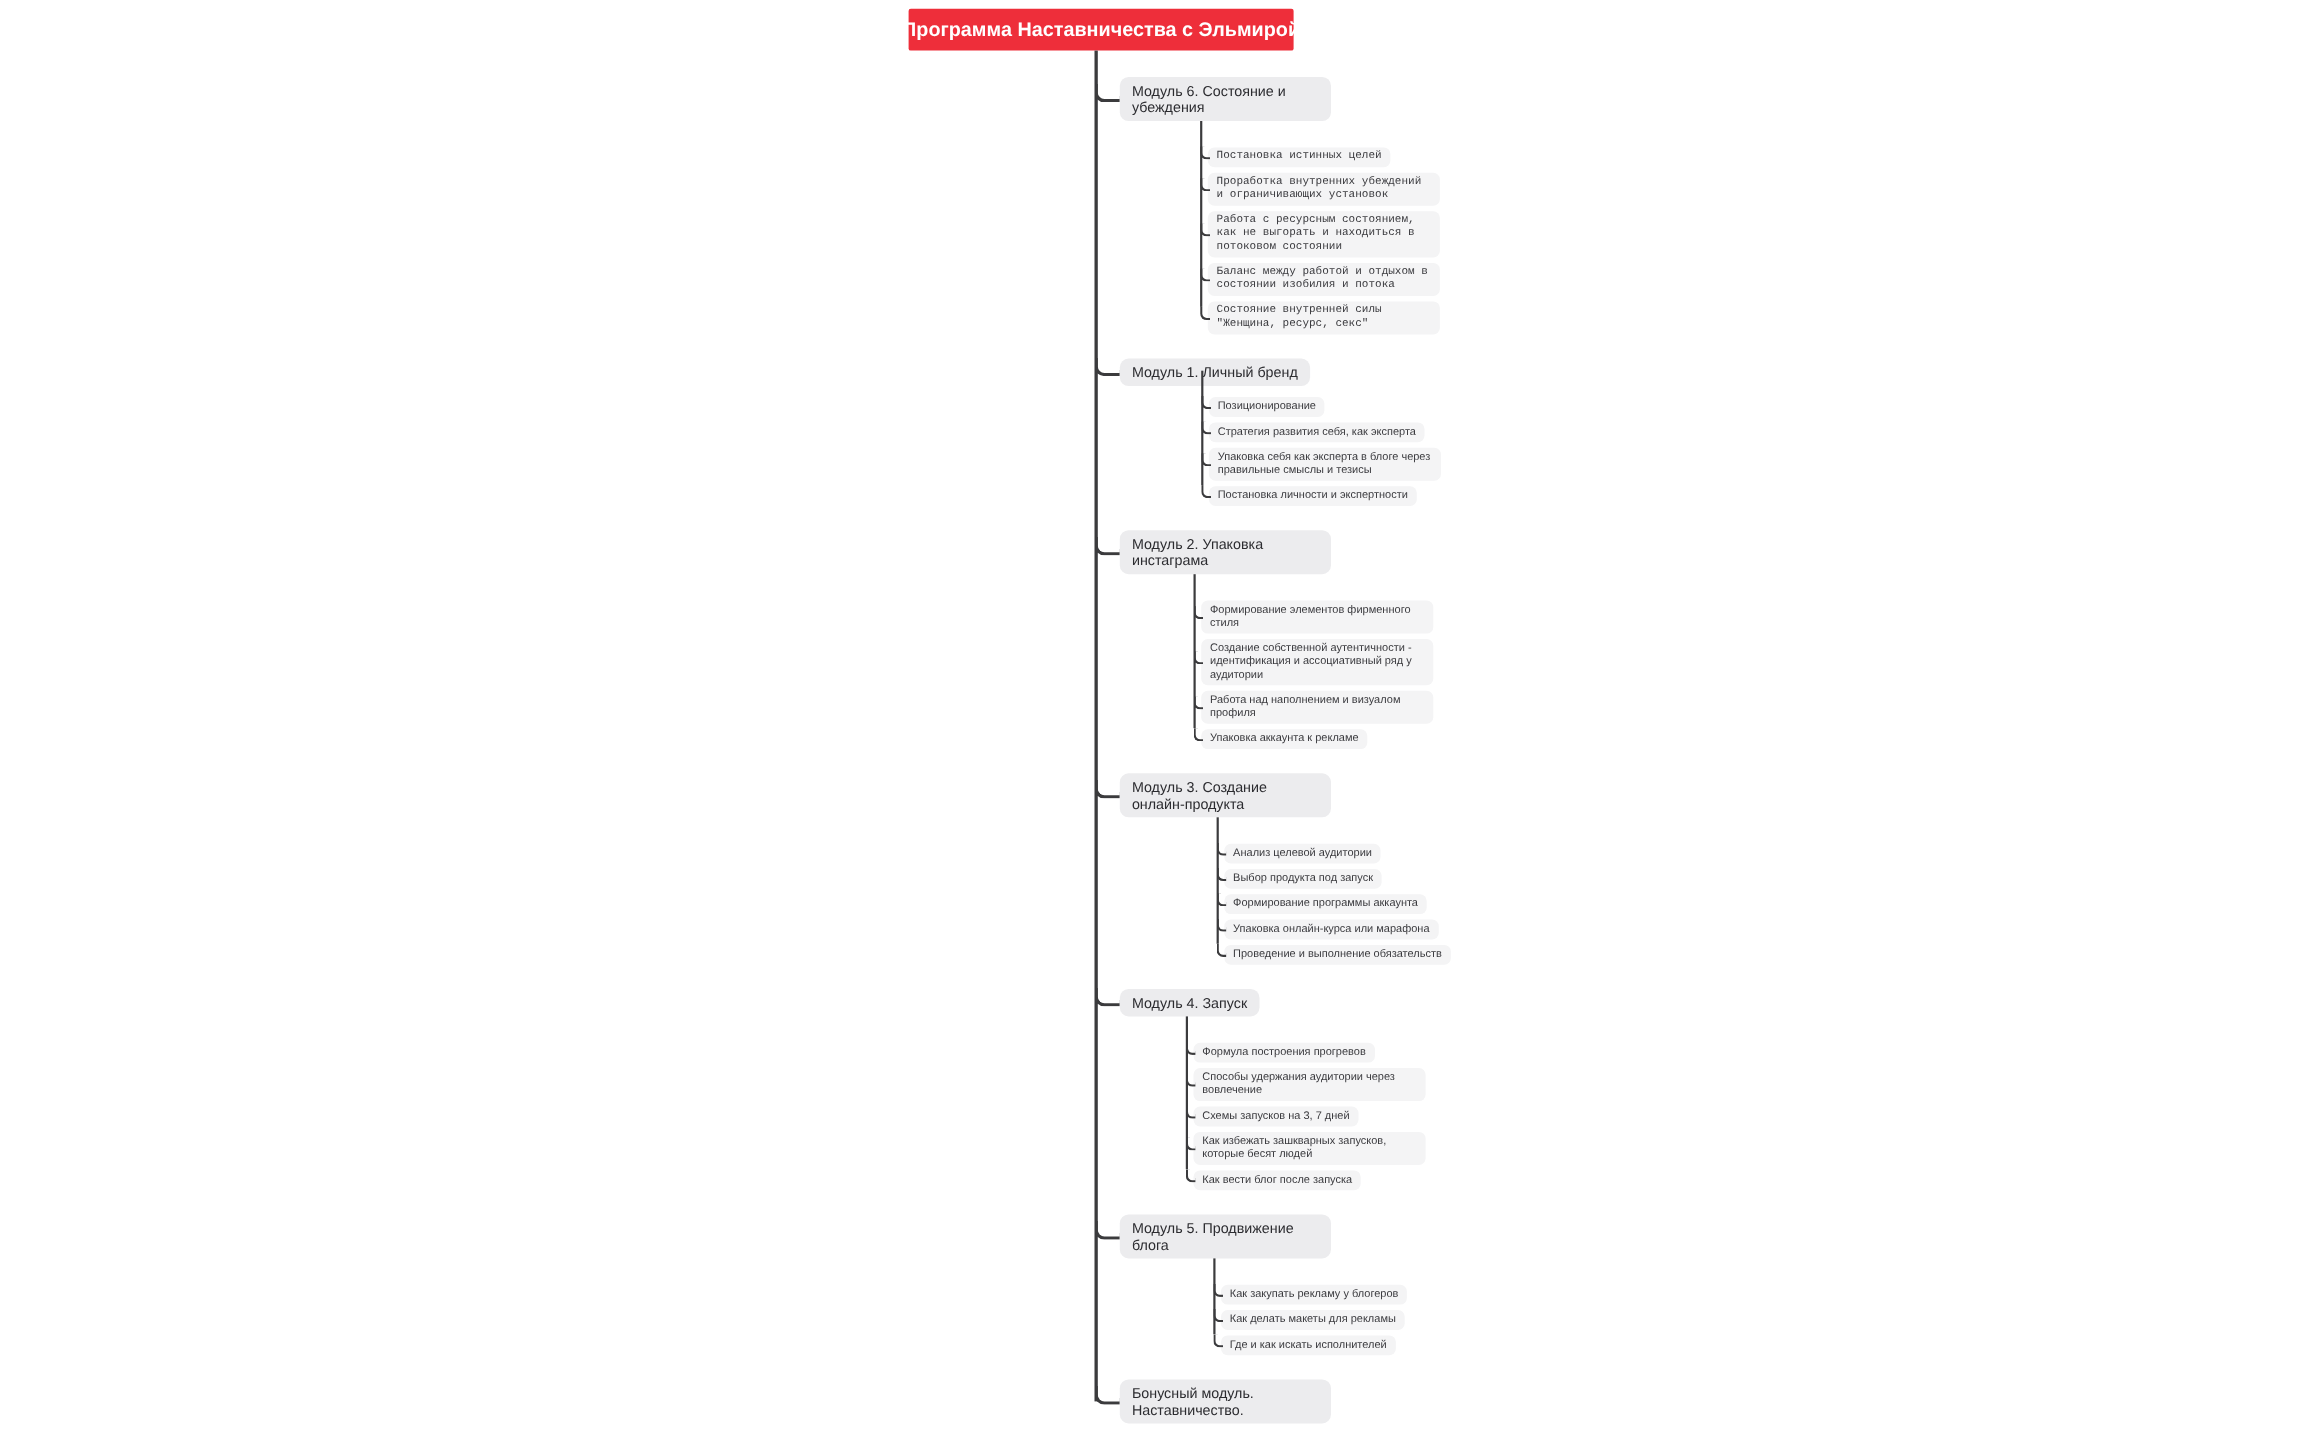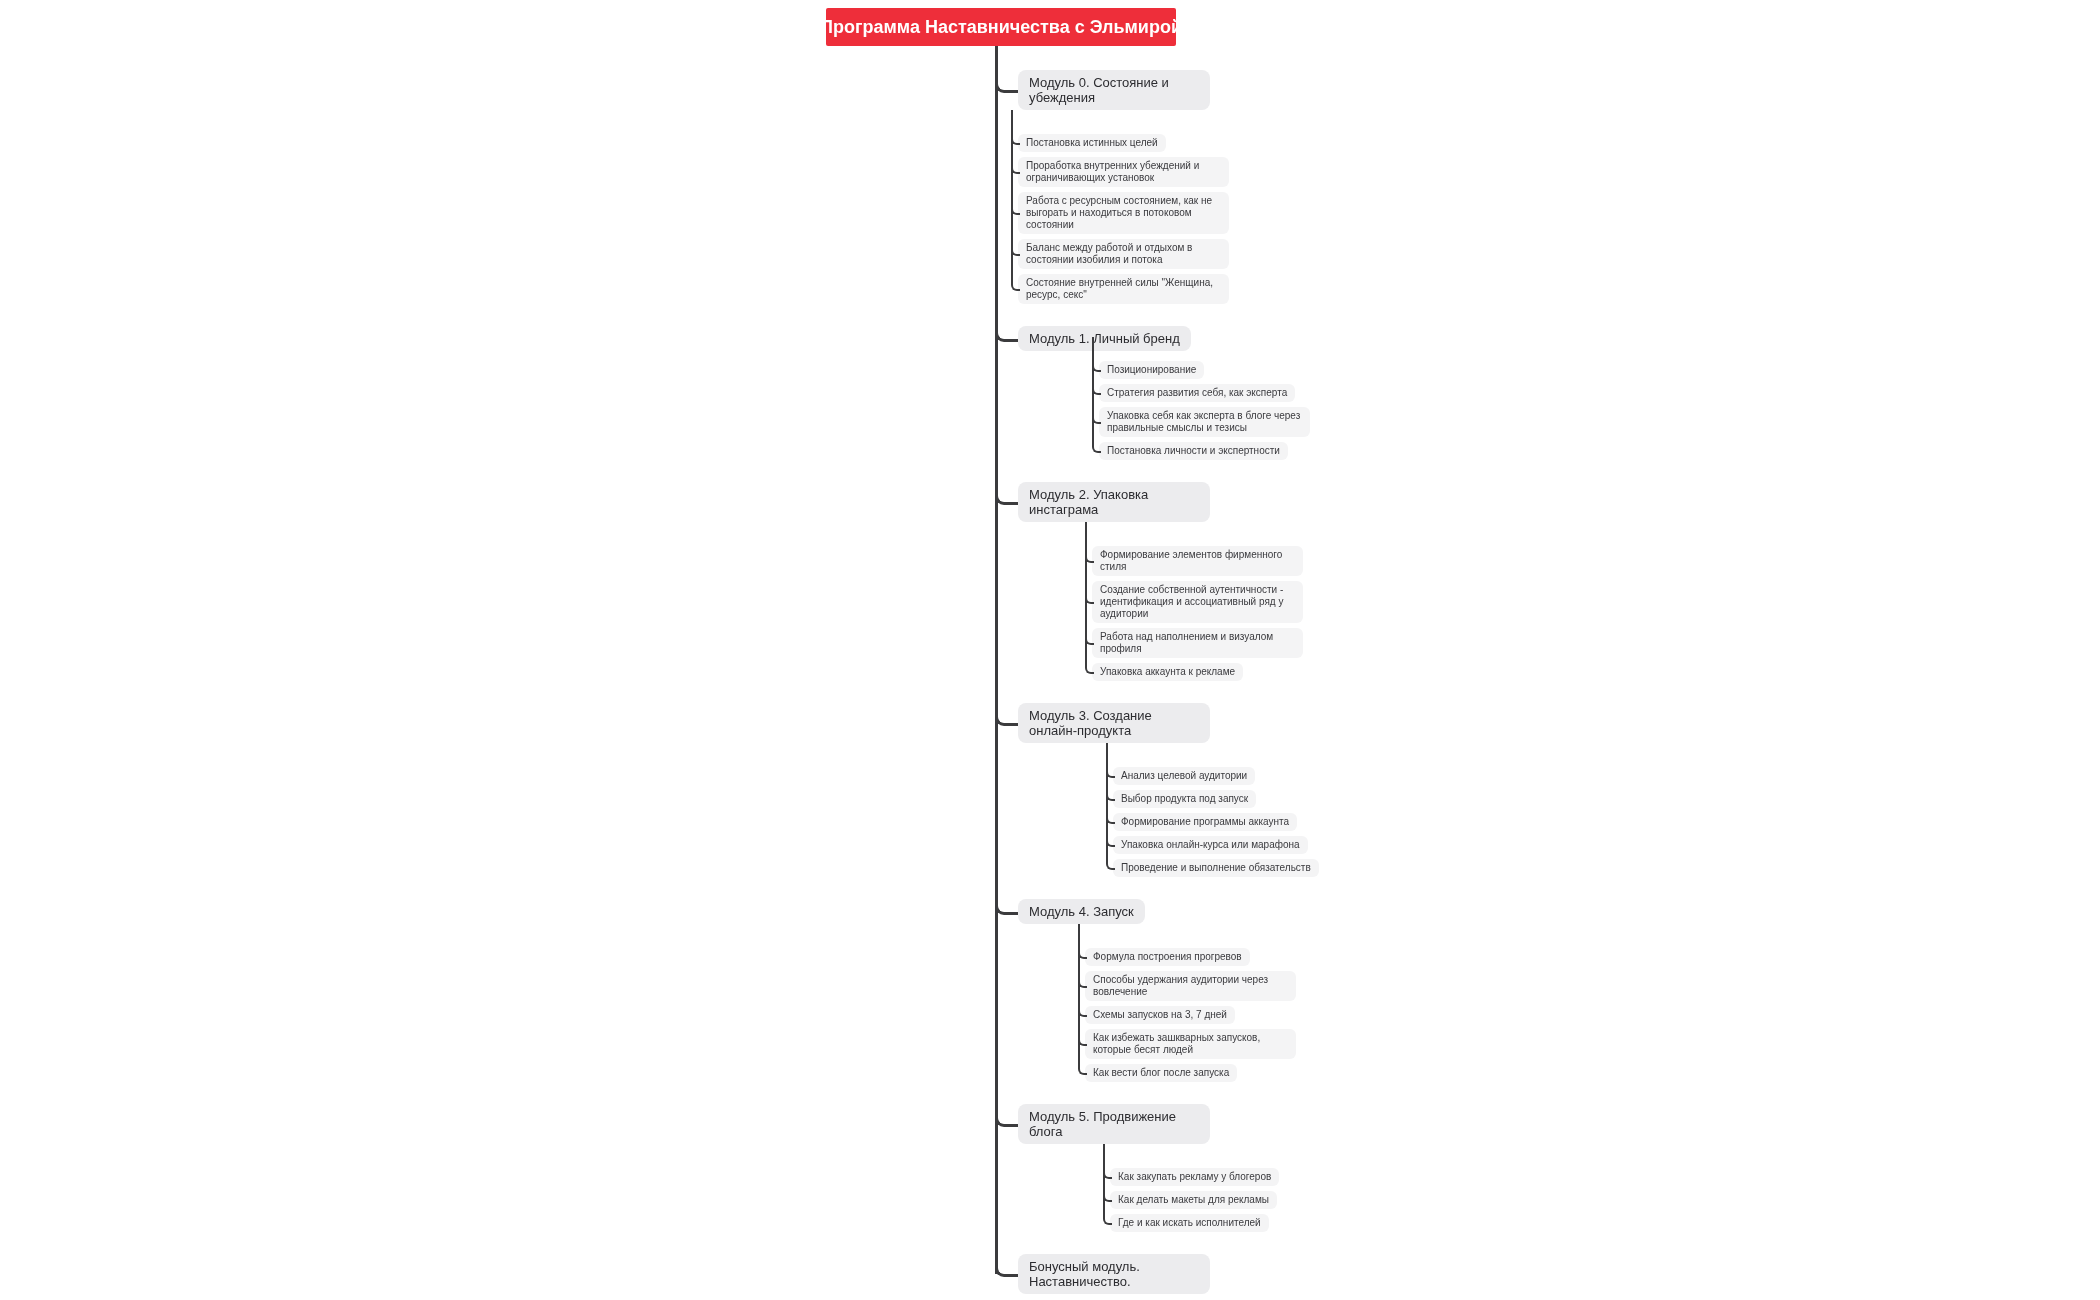--- a/index.html
+++ b/index.html
@@ -50,21 +50,21 @@
     border-left:3px solid #3b3b3d;
     border-bottom:3px solid #3b3b3d;
     border-bottom-left-radius:9px;
   }
   .children{
     position:relative;
     margin-top:24px;
     display:flex;flex-direction:column;gap:5px;
     align-items:flex-start;
   }
-  .m0 .children{}
+  .m0 .children{margin-left:80px;font-family:Liberation Mono, monospace;}
   .m1 .children{margin-left:81px;margin-top:10px;}
   .m2 .children{margin-left:74px;}
   .m3 .children{margin-left:95px;}
   .m4 .children{margin-left:67px;}
   .m5 .children{margin-left:92px;}
   .child-trunk{
     position:absolute;left:-7px;top:-24px;
     width:2px;height:100px;       
     background:#3b3b3d;
   }
@@ -92,21 +92,21 @@
 
 <div class="canvas">
 
   <div class="root-node">Программа Наставничества с Эльмирой</div>
 
   <div class="main-trunk" style="height: 1228px;"></div>
 
   <div class="modules">
 
     <section class="module m0">
-      <div class="module-box">Модуль 0. Состояние и убеждения</div>
+      <div class="module-box">Модуль 6. Состояние и убеждения</div>
       <div class="children">
         <div class="child-trunk" style="height: 169px;"></div>
         <div class="child">Постановка истинных целей</div>
         <div class="child">Проработка внутренних убеждений и ограничивающих установок</div>
         <div class="child">Работа с ресурсным состоянием, как не выгорать и находиться в потоковом состоянии</div>
         <div class="child">Баланс между работой и отдыхом в состоянии изобилия и потока</div>
         <div class="child">Состояние внутренней силы "Женщина, ресурс, секс"</div>
       </div>
     </section>
 

